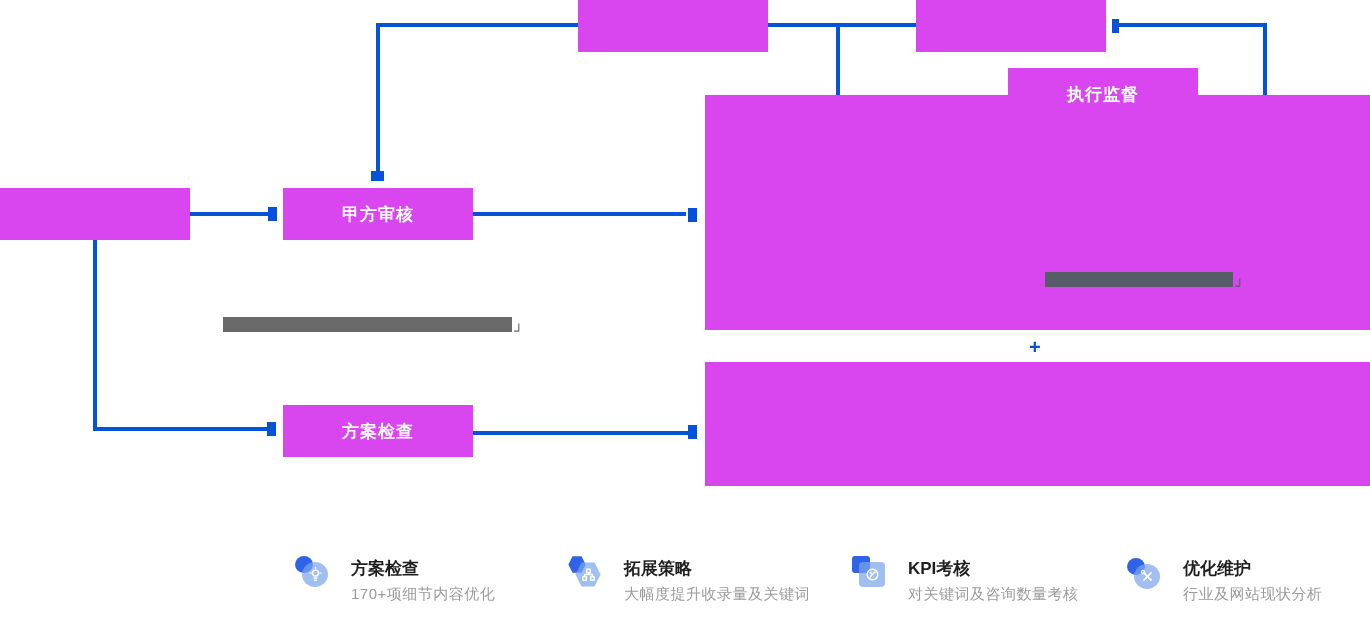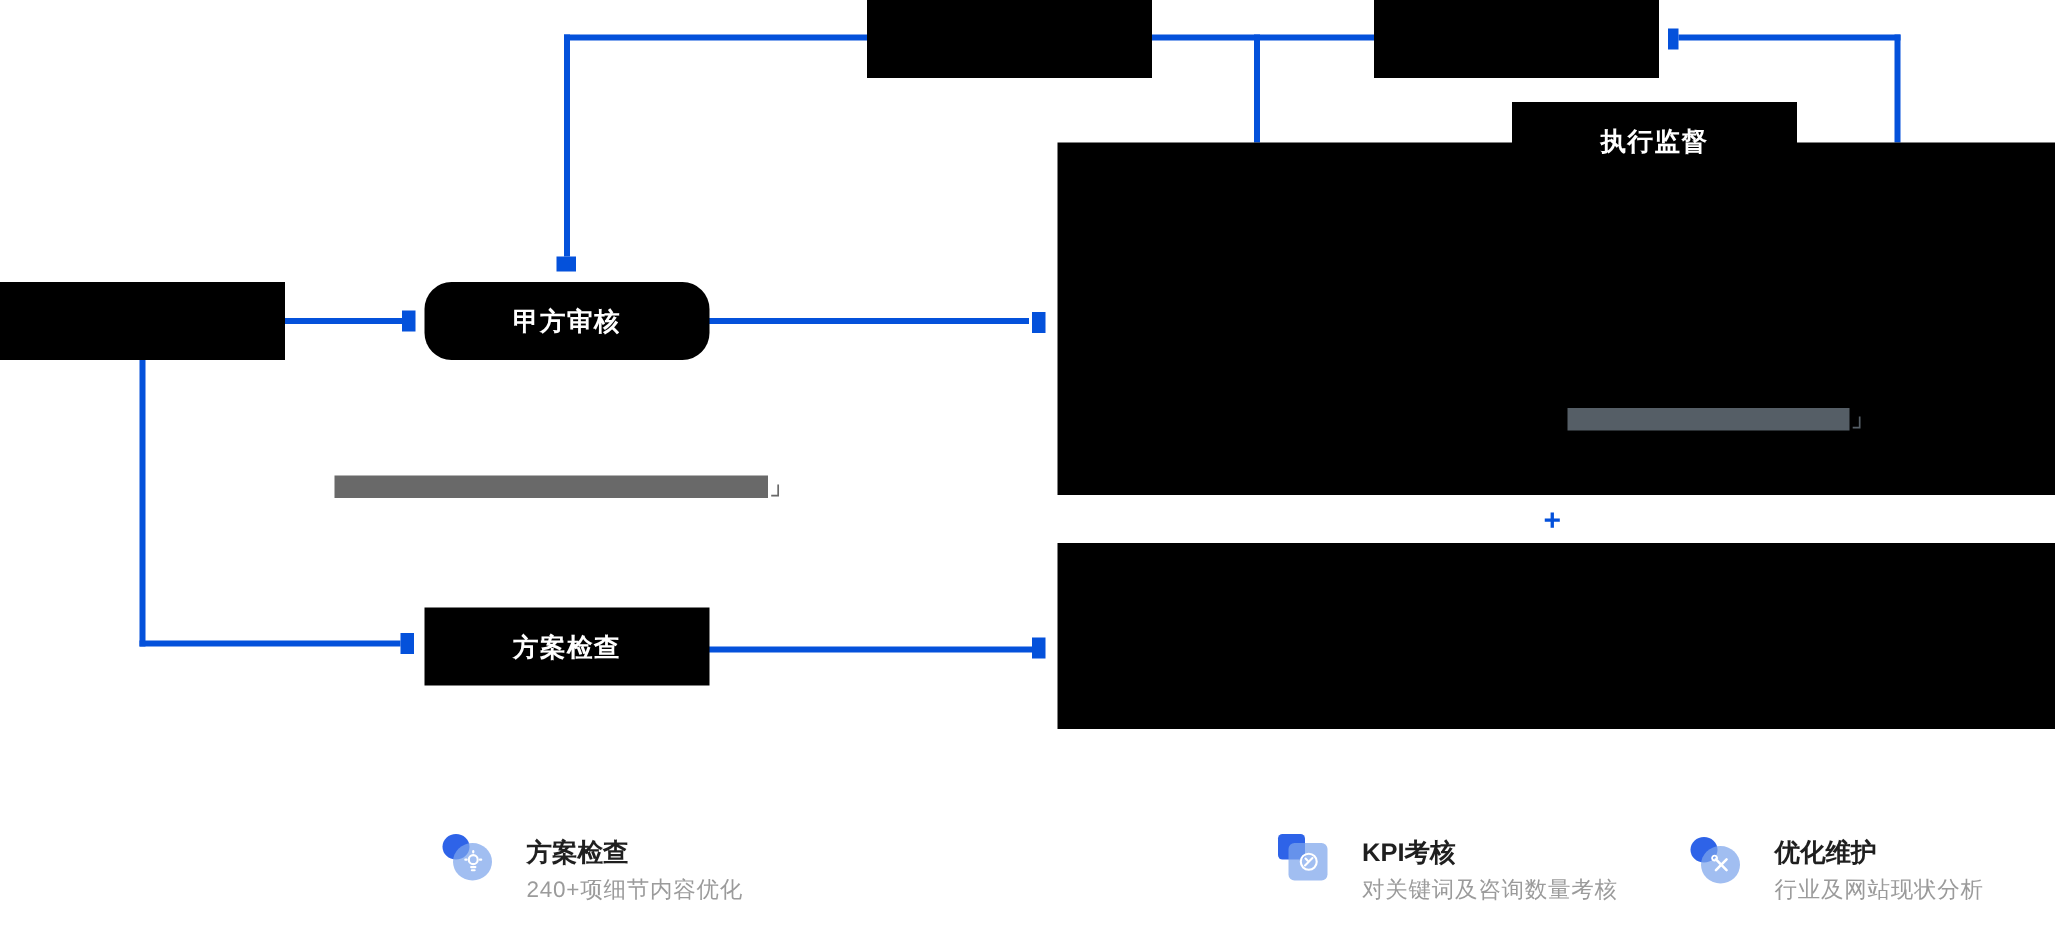--- a/index.html
+++ b/index.html
@@ -2,21 +2,21 @@
 <html><head>
 <meta charset="utf-8">
 <style>
   html,body{margin:0;padding:0;background:#ffffff;}
   #canvas{
     position:relative;width:1370px;height:619px;overflow:hidden;
     font-family:"Liberation Sans", sans-serif;background:#ffffff;
   }
   .abs{position:absolute;}
   .node{
-    background:#000000;color:#ffffff;display:flex;align-items:center;justify-content:center;
+    background:#d946ef;color:#ffffff;display:flex;align-items:center;justify-content:center;
     font-size:17px;font-weight:bold;letter-spacing:1px;
   }
   .line{background:#0451DB;}
   .cap{background:#0451DB;}
   .plus{color:#0451DB;font-size:20px;font-weight:bold;line-height:1;}
   .masked-wrap{display:flex;align-items:center;}
   .masked-bar{height:15px;}
   .masked-suffix{font-size:15px;line-height:15px;margin-left:1px;font-weight:bold;}
   
   .feature{display:flex;align-items:flex-start;}
@@ -66,21 +66,21 @@
 
   <div class="abs line" style="left:472px;top:431px;width:216px;height:4px;"></div>
   <div class="abs cap" style="left:688px;top:425px;width:9px;height:14px;"></div>
 
   <div class="abs node" style="left:0px;top:188px;width:190px;height:52px;"></div>
 
   <div class="abs node" style="left:578px;top:0px;width:190px;height:52px;"></div>
 
   <div class="abs node" style="left:916px;top:0px;width:190px;height:52px;"></div>
 
-  <div class="abs node" style="left:283px;top:188px;width:190px;height:52px;border-radius:18px;">甲方审核</div>
+  <div class="abs node" style="left:283px;top:188px;width:190px;height:52px;">甲方审核</div>
 
   <div class="abs node" style="left:283px;top:405px;width:190px;height:52px;font-family:Liberation Serif, serif;">方案检查</div>
 
   <div class="abs node" style="left:705px;top:95px;width:665px;height:235px;"></div>
 
   <div class="abs node" style="left:1008px;top:68px;width:190px;height:53px;">执行监督</div>
 
   <div class="abs node" style="left:705px;top:362px;width:665px;height:124px;"></div>
 
   <div class="abs masked-wrap" style="left:223px;top:317px;">
@@ -105,24 +105,42 @@
           <line x1="10" y1="17" x2="14" y2="17"></line>
           <line x1="10.7" y1="20" x2="13.3" y2="20"></line>
           <line x1="12" y1="2" x2="12" y2="3.2"></line>
           <line x1="4.5" y1="10" x2="5.8" y2="10"></line>
           <line x1="18.2" y1="10" x2="19.5" y2="10"></line>
         </svg>
       </div>
     </div>
     <div class="ftext">
       <div class="ftitle">方案检查</div>
-      <div class="fsub">240+项细节内容优化</div>
+      <div class="fsub">170+项细节内容优化</div>
     </div>
   </div>
 
+  <div class="abs feature" style="left:568px;top:553px;width:270px;">
+    <div class="ficon shape-hexagon">
+      <div class="fback"></div>
+      <div class="ffront">
+        <svg width="17" height="17" viewBox="0 0 24 24" fill="none" stroke="#ffffff" stroke-width="2" stroke-linecap="round" stroke-linejoin="round">
+          <rect x="9.5" y="4.5" width="5" height="5"></rect>
+          <rect x="4" y="15" width="5" height="5"></rect>
+          <rect x="15" y="15" width="5" height="5"></rect>
+          <polyline points="6.5,15 6.5,12 17.5,12 17.5,15"></polyline>
+          <line x1="12" y1="9.5" x2="12" y2="12"></line>
+        </svg>
+      </div>
+    </div>
+    <div class="ftext">
+      <div class="ftitle">拓展策略</div>
+      <div class="fsub">大幅度提升收录量及关键词</div>
+    </div>
+  </div>
 
   <div class="abs feature" style="left:852px;top:553px;width:260px;">
     <div class="ficon shape-square">
       <div class="fback"></div>
       <div class="ffront">
         <svg width="17" height="17" viewBox="0 0 24 24" fill="none" stroke="#ffffff" stroke-width="2" stroke-linecap="round">
           <circle cx="12" cy="12" r="7.5"></circle>
           <line x1="8.5" y1="15.5" x2="15.5" y2="8.5"></line>
           <line x1="9" y1="9" x2="11" y2="11"></line>
         </svg>

